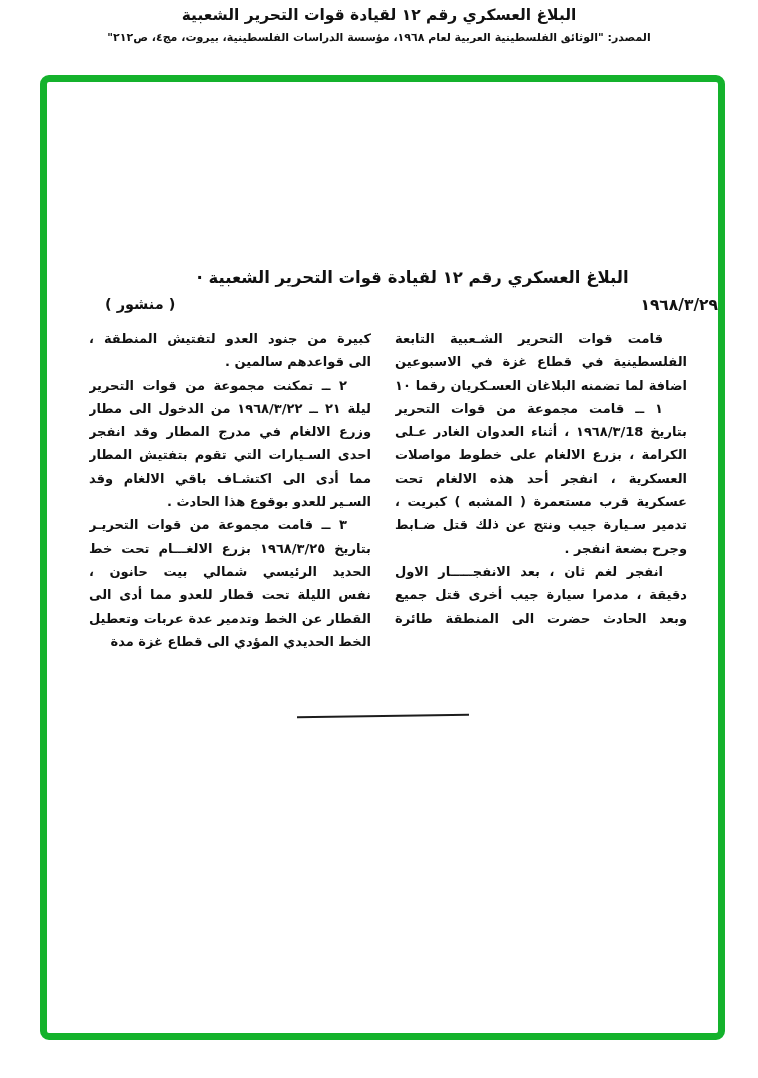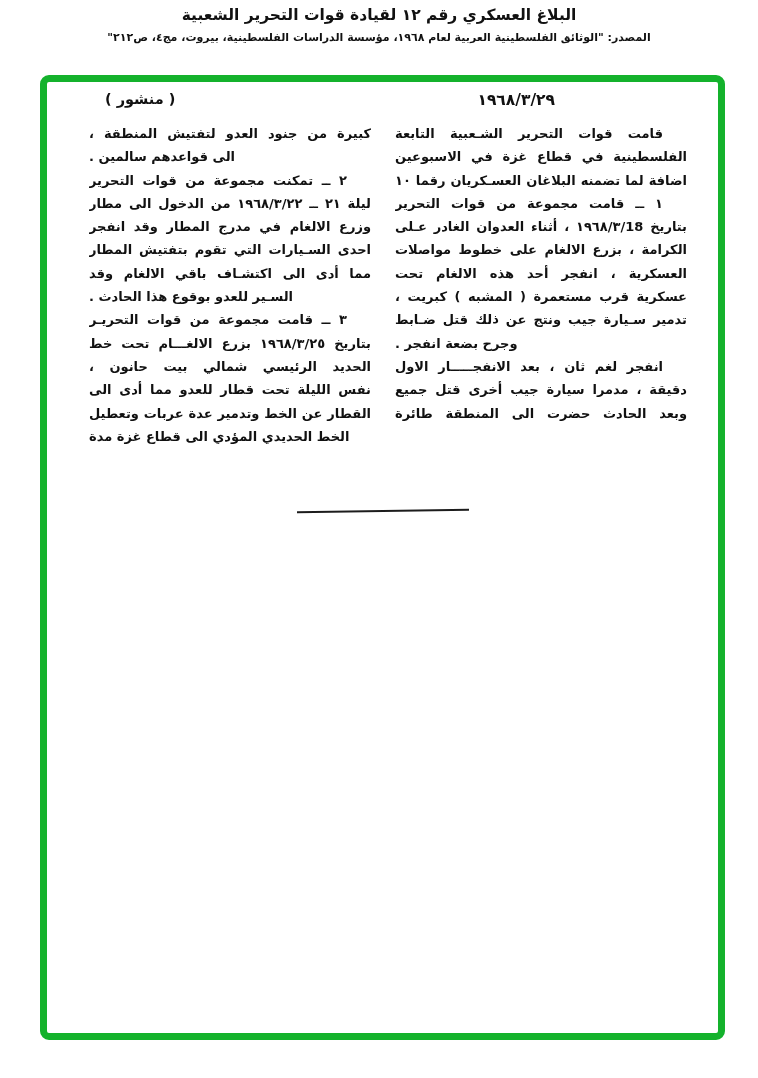--- a/index.html
+++ b/index.html
@@ -19,50 +19,51 @@
   
   .doc-title{
     position:relative;left:30px;margin-top:186px;
     text-align:center;direction:rtl;font-size:16.5px;font-weight:700;
   }
   .meta-row{
     margin-top:9px;display:flex;justify-content:space-between;align-items:flex-start;
     direction:ltr;font-weight:700;
   }
   .pub-note{padding-left:58px;font-size:14.5px;direction:rtl;}
-  .doc-date{padding-right:163px;font-size:15.5px;direction:rtl;}
+  .doc-date{font-size:15.5px;direction:rtl;}
   
   .columns{
     margin-top:13px;display:flex;direction:rtl;
     padding-right:31px;padding-left:34px;gap:24px;
   }
   .col{direction:rtl;font-weight:700;font-size:13px;line-height:23.3px;}
   .col-right{width:292px;}
   .col-left{width:282px;}
-  .line{text-align:left;height:23.3px;overflow:hidden;}
+  .line{text-align:right;height:23.3px;overflow:hidden;}
   .line.j{text-align:justify;text-align-last:justify;}
   .line.in{padding-right:24px;}
   
   .divider{
     margin:62px auto 0 auto;width:172px;height:2px;background:#1c1c1c;
     transform:rotate(-0.9deg);
   }
 </style>
 </head>
 <body>
 
 <div class="page">
 
   <div class="page-header">
     <div class="hdr-title">البلاغ العسكري رقم ١٢ لقيادة قوات التحرير الشعبية</div>
     <div class="hdr-source">المصدر: "الوثائق الفلسطينية العربية لعام ١٩٦٨، مؤسسة الدراسات الفلسطينية، بيروت، مج٤، ص٢١٢"</div>
   </div>
 
   <div class="green-frame">
 
+    <div class="doc-title">البلاغ العسكري رقم ١٢ لقيادة قوات التحرير الشعبية ·</div>
 
     <div class="meta-row">
       <div class="pub-note">( منشور )</div>
       <div class="doc-date">١٩٦٨/٣/٢٩</div>
     </div>
 
     <div class="columns">
       <div class="col col-right" id="col-right">
           <div class="line j in">قامت قوات التحرير الشـعبية التابعة لمنظمة التحرير</div>
           <div class="line j">الفلسطينية في قطاع غزة في الاسبوعين الماضيين ،</div>

